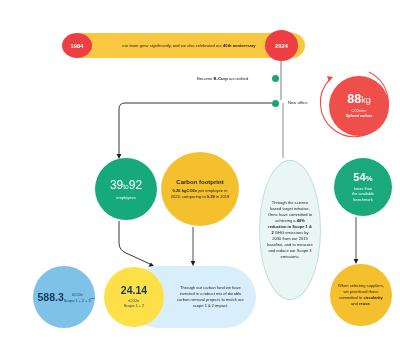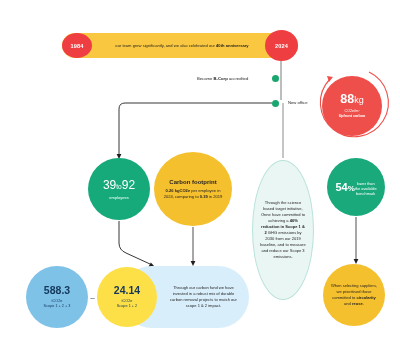--- a/index.html
+++ b/index.html
@@ -4,21 +4,21 @@
 <style>
   html,body{margin:0;padding:0;}
   body{
     width:400px;height:358px;
     background:#ffffff;
     font-family:"Liberation Sans", sans-serif;
     overflow:hidden;
     position:relative;
   }
   #canvas{position:absolute;inset:0;width:400px;height:358px;}
-  .node{position:absolute;box-sizing:border-box;display:flex;align-items:center;justify-content:center;text-align:center;}
+  .node{position:absolute;box-sizing:border-box;display:flex;align-items:center;justify-content:center;text-align:center;margin-left:7px;}
   .circle{border-radius:50%;}
 
   
   #timeline-bar{
     left:62px;top:33px;width:236px;height:25px;
     background:#f9c840;border-radius:13px;
   }
   #timeline-text{
     position:absolute;left:34px;right:30px;top:0;bottom:0;
     display:flex;align-items:center;justify-content:center;
@@ -81,40 +81,40 @@
     background:#e9f6f3;color:#231f20;
     border-radius:31px/70px;border:1px solid #b9e2da;
     flex-direction:column;padding:0 7px;
   }
   #sbt-body{font-size:4.05px;line-height:1.5;}
   #sbt-body b{font-weight:bold;}
 
   
   #benchmark-circle{
     left:327px;top:158px;width:58px;height:58px;
-    background:#1aa97b;color:#ffffff;flex-direction:row;
+    background:#1aa97b;color:#ffffff;flex-direction:column;
   }
   #benchmark-value{font-size:11px;font-weight:bold;line-height:1;}
   #benchmark-value .pct{font-size:8px;}
   #benchmark-sub{font-size:3.9px;line-height:1.35;margin-top:3px;}
 
   
   #carbonfund-pill{
     left:121px;top:266px;width:128px;height:62px;
     background:#d8eefb;border-radius:31px;
   }
   #carbonfund-text{
     position:absolute;left:46px;right:9px;top:0;bottom:0;
     display:flex;align-items:center;justify-content:center;
     font-size:4.05px;line-height:1.5;color:#231f20;text-align:center;
   }
 
   #total-circle{
     left:26px;top:266px;width:62px;height:62px;
-    background:#7ec2e8;color:#14375a;flex-direction:column;
+    background:#7ec2e8;color:#14375a;flex-direction:row;
   }
   #scope12-circle{
     left:97px;top:267px;width:60px;height:60px;
     background:#fde047;color:#14375a;flex-direction:column;
   }
   .blue-value{font-size:10.5px;font-weight:bold;line-height:1;}
   .blue-sub{font-size:3.8px;line-height:1.35;margin-top:3px;}
 
   #minus-sign{
     position:absolute;left:88px;top:293px;width:9px;height:9px;

